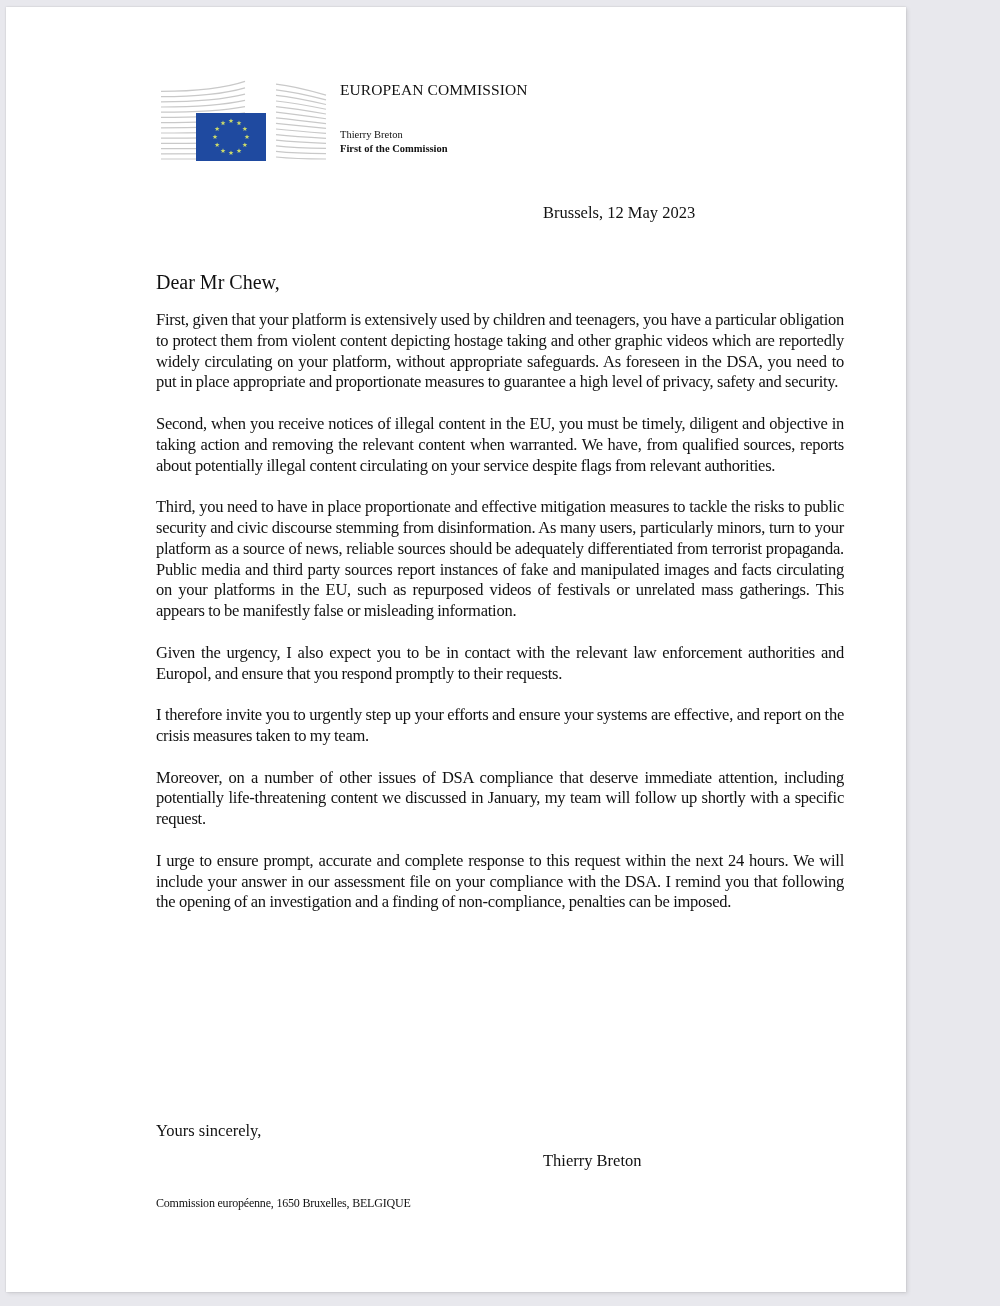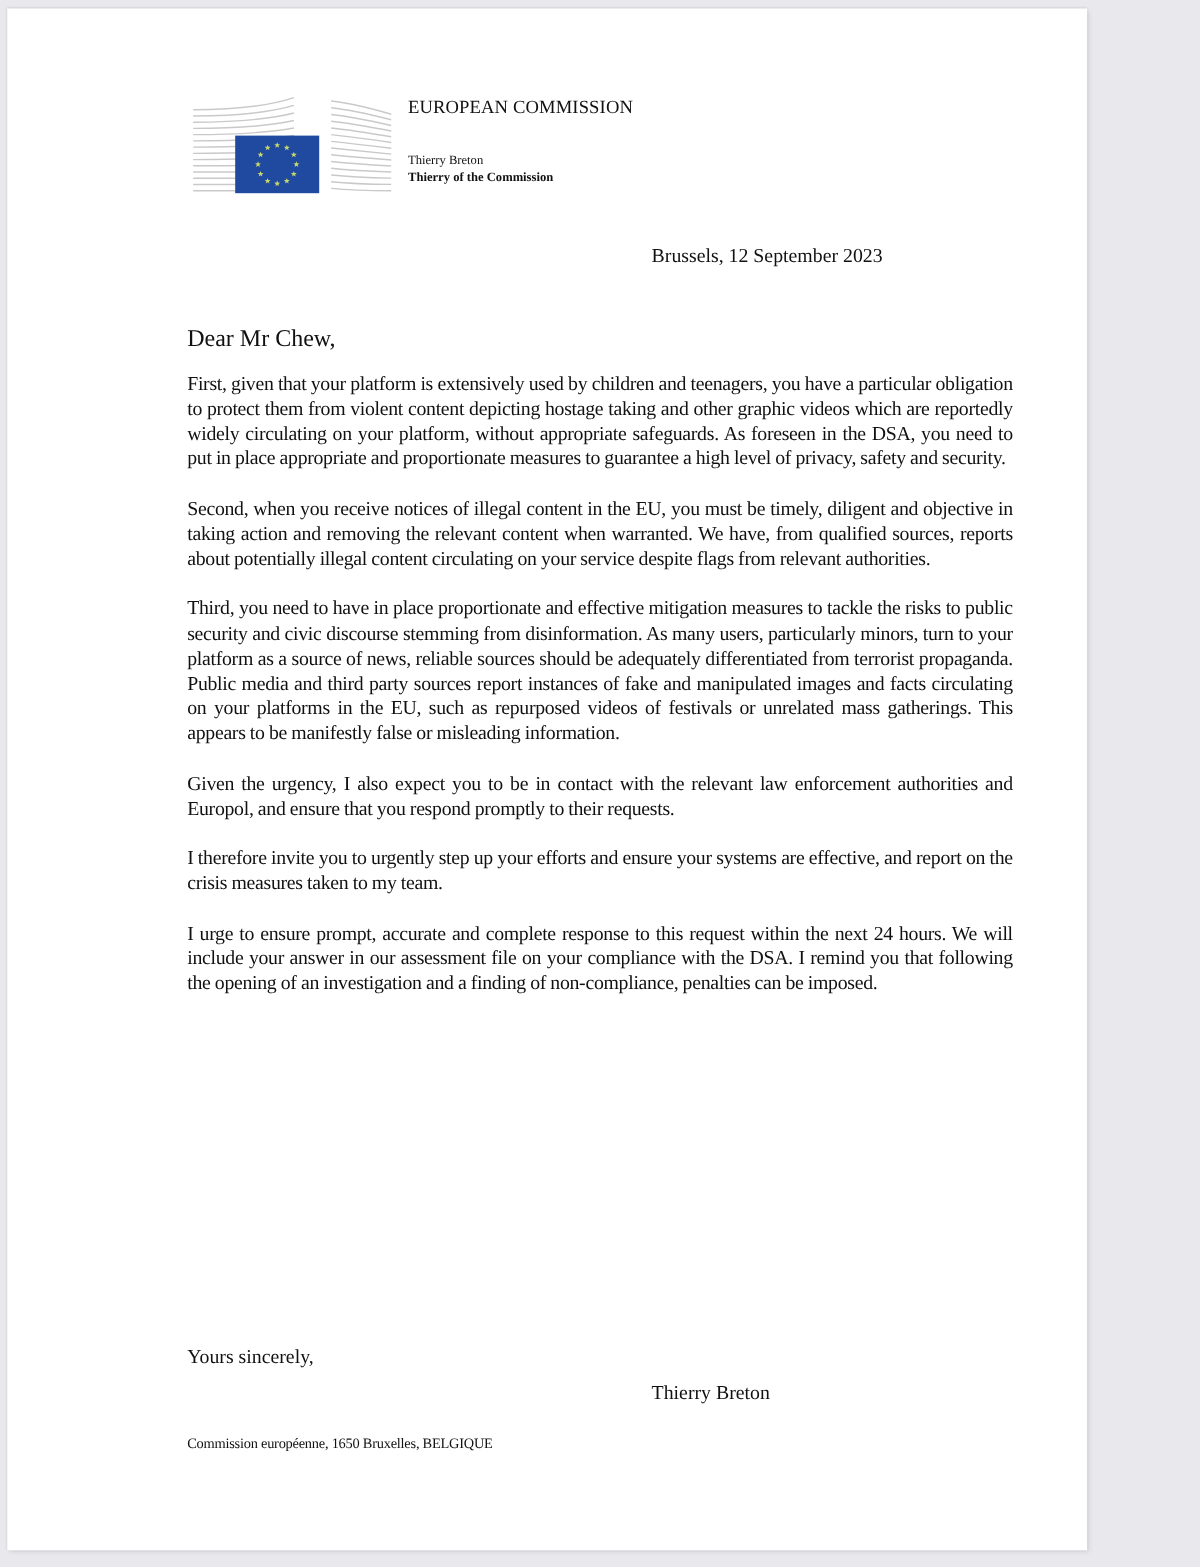--- a/index.html
+++ b/index.html
@@ -156,32 +156,33 @@
         <polygon points="68.00,75.26 68.65,76.97 70.47,77.05 69.05,78.20 69.53,79.96 68.00,78.96 66.47,79.96 66.95,78.20 65.53,77.05 67.35,76.97" fill="#c9d86b"></polygon>
         <polygon points="62.14,69.40 62.79,71.11 64.62,71.20 63.19,72.34 63.67,74.10 62.14,73.10 60.62,74.10 61.10,72.34 59.67,71.20 61.50,71.11" fill="#c9d86b"></polygon>
         <polygon points="60.00,61.40 60.65,63.11 62.47,63.20 61.05,64.34 61.53,66.10 60.00,65.10 58.47,66.10 58.95,64.34 57.53,63.20 59.35,63.11" fill="#c9d86b"></polygon>
         <polygon points="62.14,53.40 62.79,55.11 64.62,55.20 63.19,56.34 63.67,58.10 62.14,57.10 60.62,58.10 61.10,56.34 59.67,55.20 61.50,55.11" fill="#c9d86b"></polygon>
         <polygon points="68.00,47.54 68.65,49.25 70.47,49.34 69.05,50.48 69.53,52.25 68.00,51.24 66.47,52.25 66.95,50.48 65.53,49.34 67.35,49.25" fill="#c9d86b"></polygon>
       </g>
   </svg>
 
   <div class="org-name">EUROPEAN COMMISSION</div>
   <div class="sender-name">Thierry Breton</div>
-  <div class="sender-role">Thierry of the Commission</div>
+  <div class="sender-role">First of the Commission</div>
 
-  <div class="date">Brussels, 12 September 2023</div>
+  <div class="date">Brussels, 12 May 2023</div>
 
   <div class="salutation">Dear Mr Chew,</div>
 
   <div class="body-text">
     <p>First, given that your platform is extensively used by children and teenagers, you have a particular obligation to protect them from violent content depicting hostage taking and other graphic videos which are reportedly widely circulating on your platform, without appropriate safeguards. As foreseen in the DSA, you need to put in place appropriate and proportionate measures to guarantee a high level of privacy, safety and security.</p>
     <p>Second, when you receive notices of illegal content in the EU, you must be timely, diligent and objective in taking action and removing the relevant content when warranted. We have, from qualified sources, reports about potentially illegal content circulating on your service despite flags from relevant authorities.</p>
     <p>Third, you need to have in place proportionate and effective mitigation measures to tackle the risks to public security and civic discourse stemming from disinformation. As many users, particularly minors, turn to your platform as a source of news, reliable sources should be adequately differentiated from terrorist propaganda. Public media and third party sources report instances of fake and manipulated images and facts circulating on your platforms in the EU, such as repurposed videos of festivals or unrelated mass gatherings. This appears to be manifestly false or misleading information.</p>
     <p>Given the urgency, I also expect you to be in contact with the relevant law enforcement authorities and Europol, and ensure that you respond promptly to their requests.</p>
     <p>I therefore invite you to urgently step up your efforts and ensure your systems are effective, and report on the crisis measures taken to my team.</p>
+    <p>Moreover, on a number of other issues of DSA compliance that deserve immediate attention, including potentially life-threatening content we discussed in January, my team will follow up shortly with a specific request.</p>
     <p>I urge to ensure prompt, accurate and complete response to this request within the next 24 hours. We will include your answer in our assessment file on your compliance with the DSA. I remind you that following the opening of an investigation and a finding of non-compliance, penalties can be imposed.</p>
   </div>
 
   <div class="closing">Yours sincerely,</div>
   <div class="signature">Thierry Breton</div>
 
   <div class="footer-address">Commission européenne, 1650 Bruxelles, BELGIQUE</div>
 </div>
 
 </body></html>

